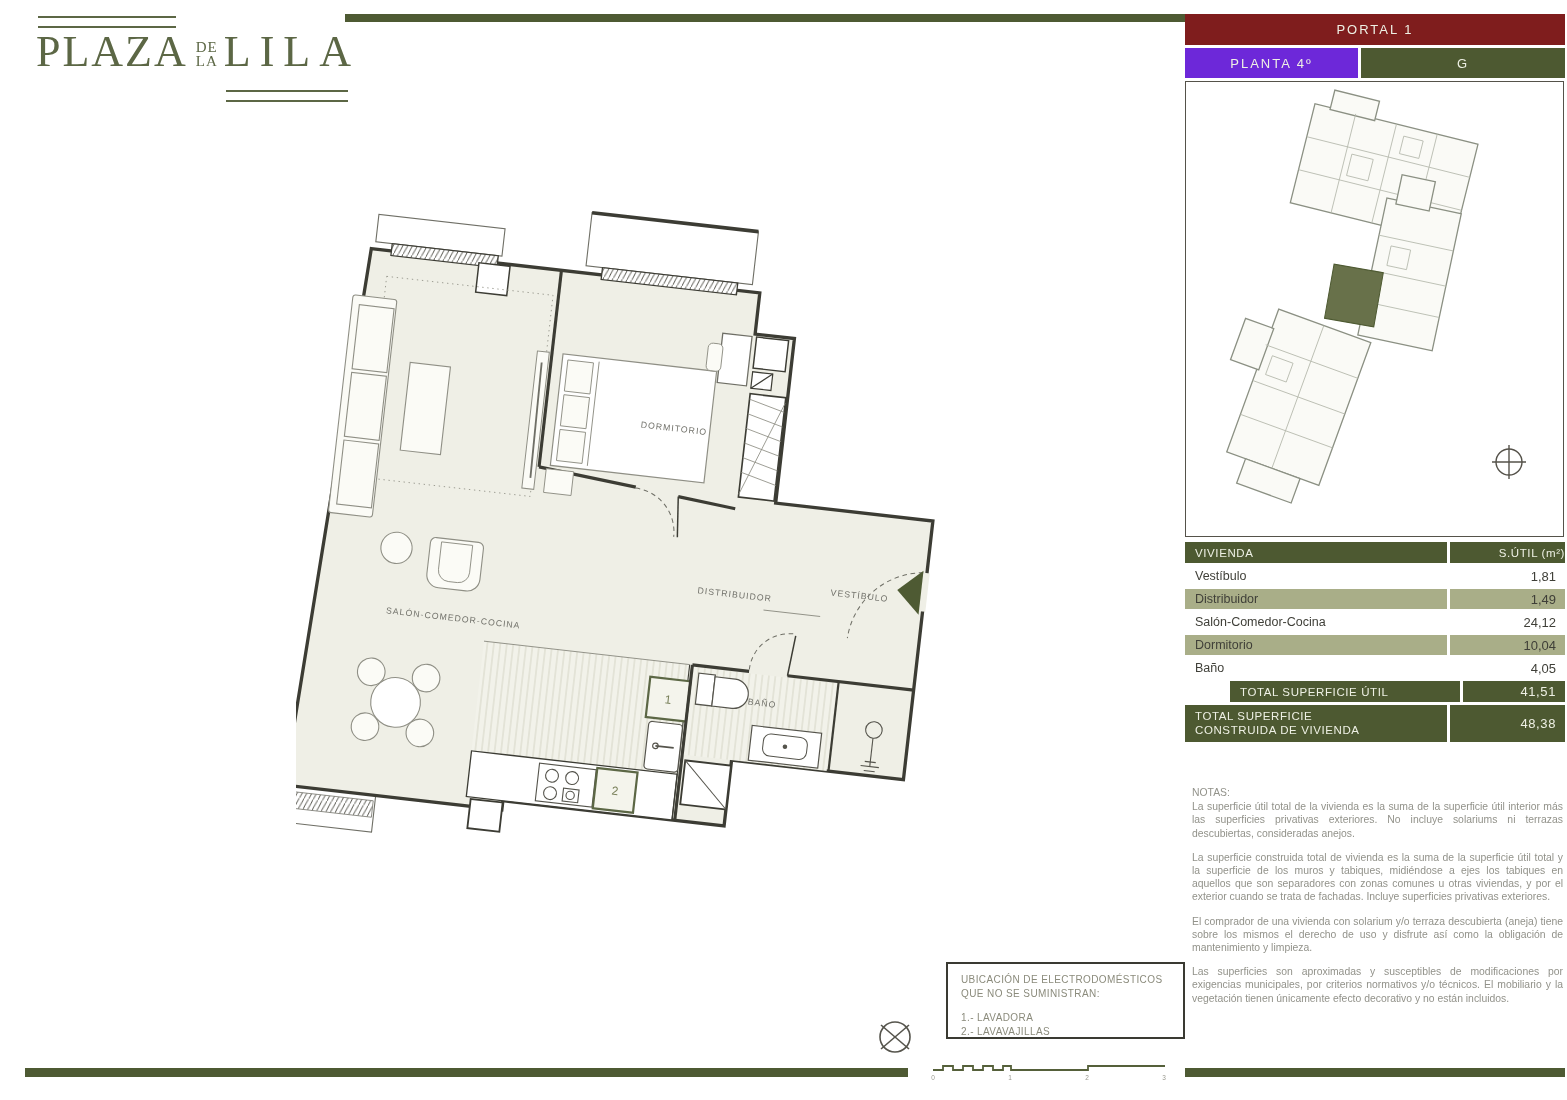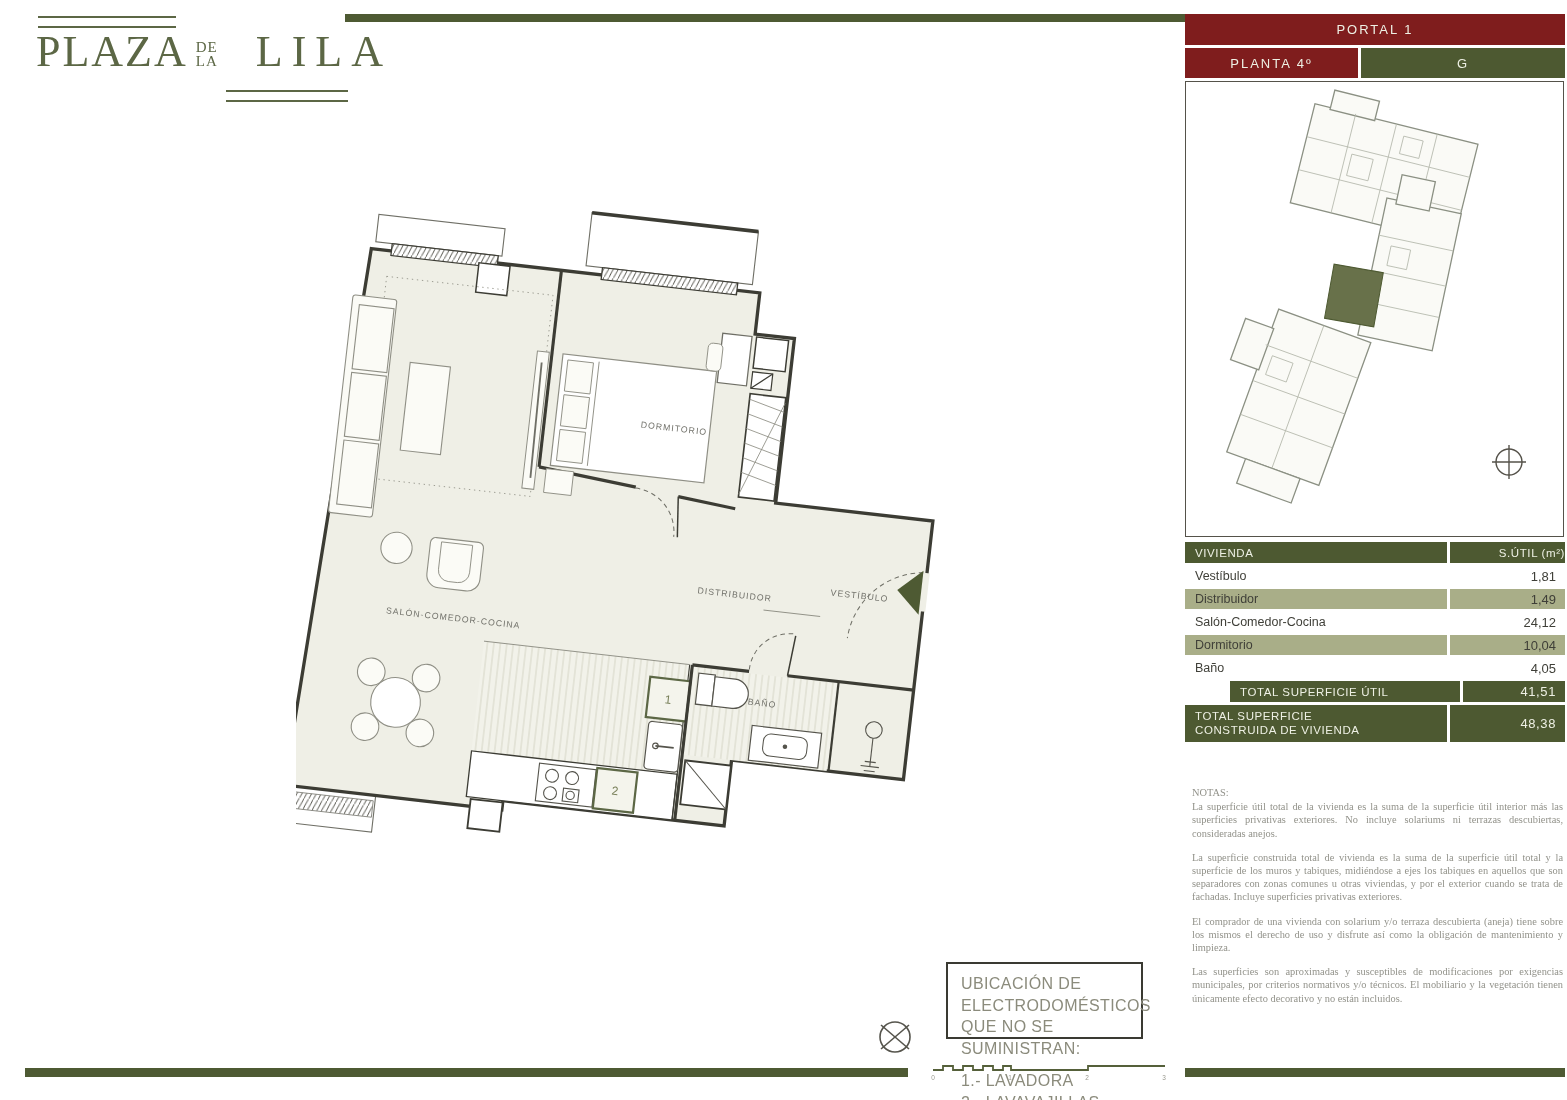--- a/index.html
+++ b/index.html
@@ -11,28 +11,28 @@
 
   
   .logo{left:36px;top:16px;width:330px;height:90px;}
   .logo .rule-top{position:absolute;left:2px;top:0;width:138px;height:8px;
     border-top:2px solid #5c6745;border-bottom:2px solid #5c6745;}
   .logo .rule-bottom{position:absolute;left:190px;top:74px;width:122px;height:8px;
     border-top:2px solid #5c6745;border-bottom:2px solid #5c6745;}
   .logo .line{position:absolute;left:0;top:14px;display:flex;align-items:center;color:#5c6745;
     font-family:"Liberation Serif", serif;}
   .logo .big{font-size:44px;letter-spacing:2px;line-height:1;text-align:center;}
-  .logo .lila{letter-spacing:9px;margin-left:32px;}
+  .logo .lila{letter-spacing:9px;}
   .logo .mid{display:flex;flex-direction:column;font-size:15px;line-height:.95;margin:4px 6px 0 8px;letter-spacing:1px;}
 
   
   .topbar{left:345px;top:14px;width:840px;height:8px;background:#4e5a33;}
   .portalbar{left:1185px;top:14px;width:380px;height:31px;background:#7f1d1d;color:#eef0e4;
     display:flex;align-items:center;justify-content:center;font-size:13px;letter-spacing:2px;}
-  .plantabar{left:1185px;top:48px;width:173px;height:30px;background:#7f1d1d;color:#eef0e4;
+  .plantabar{left:1185px;top:48px;width:173px;height:30px;background:#6d28d9;color:#eef0e4;
     display:flex;align-items:center;justify-content:center;font-size:13px;letter-spacing:2px;}
   .gbar{left:1361px;top:48px;width:204px;height:30px;background:#4d5931;color:#eef0e4;
     display:flex;align-items:center;justify-content:center;font-size:13px;letter-spacing:2px;}
 
   
   .keyplan{left:1185px;top:81px;width:379px;height:456px;background:#fff;border:1px solid #55524a;box-sizing:border-box;}
 
   
   .areas{left:1185px;top:542px;width:380px;}
   .trow{display:flex;margin-bottom:3px;}
@@ -45,27 +45,27 @@
   .trow.body .val{font-size:13px;}
   .trow.hdr{height:21px;}
   .trow.hdr .val{justify-content:center;padding-right:0;}
   .trow.t1{height:21px;padding-left:45px;}
   .trow.t2{height:37px;}
   .trow.t2 .lab{line-height:1.15;}
   .trow.dark .val{font-size:13px;justify-content:flex-end;}
   .trow.hdr .val{font-size:11.5px;}
 
   
-  .notes{left:1192px;top:786px;width:371px;color:#92928a;font-size:10.4px;line-height:1.27;text-align:justify;font-family:Liberation Serif, serif;}
+  .notes{left:1192px;top:786px;width:371px;color:#92928a;font-size:10.4px;line-height:1.27;text-align:justify;}
   .notes p{margin:0 0 11px 0;}
   .notes .ntitle{margin-bottom:1px;}
 
   
-  .appbox{left:946px;top:962px;width:197px;height:77px;border:2px solid #3a3a32;box-sizing:border-box;
-    padding:9px 0 8px 13px;color:#8b8b7c;font-size:16px;letter-spacing:.4px;line-height:1.35;}
+  .appbox{left:946px;top:962px;width:239px;height:77px;border:2px solid #3a3a32;box-sizing:border-box;
+    padding:9px 0 8px 13px;color:#8b8b7c;font-size:10px;letter-spacing:.4px;line-height:1.35;}
   .appbox .it{margin-top:0px;}
   .appbox .sp{height:11px;}
 
   
   .botbar-l{left:25px;top:1068px;width:883px;height:9px;background:#4e5a33;}
   .botbar-r{left:1185px;top:1068px;width:380px;height:9px;background:#4e5a33;}
 </style>
 </head>
 <body>
 

